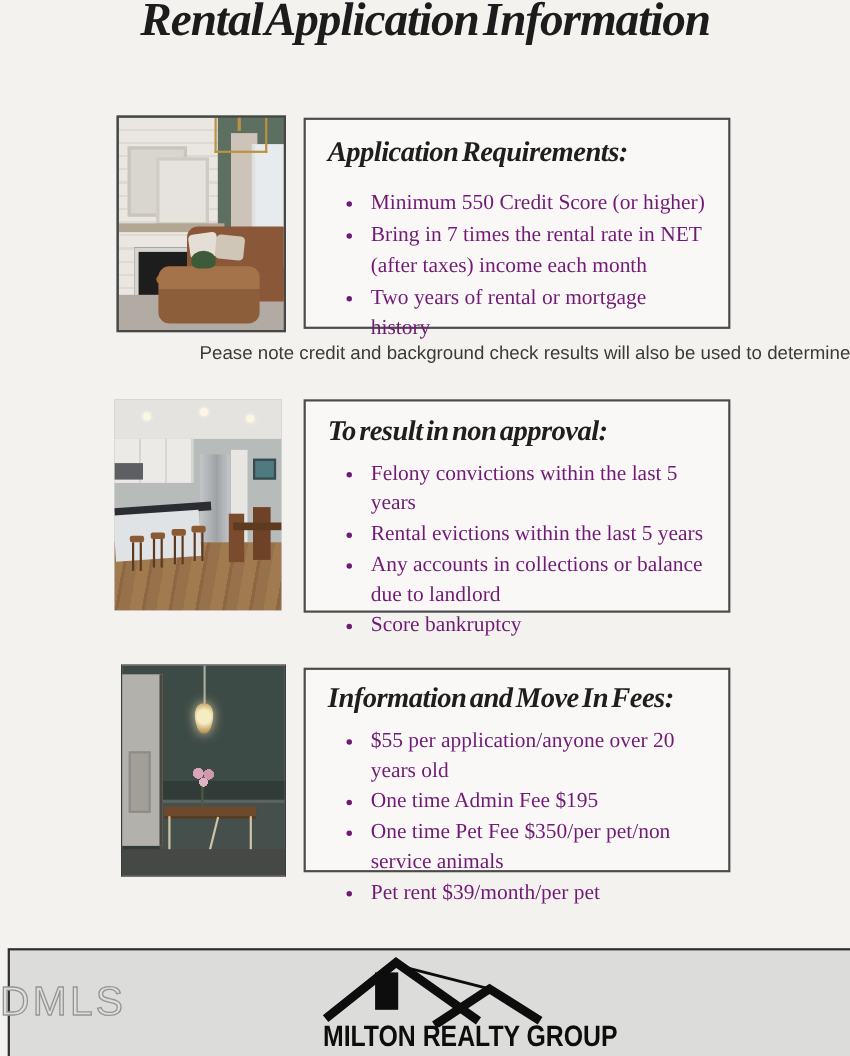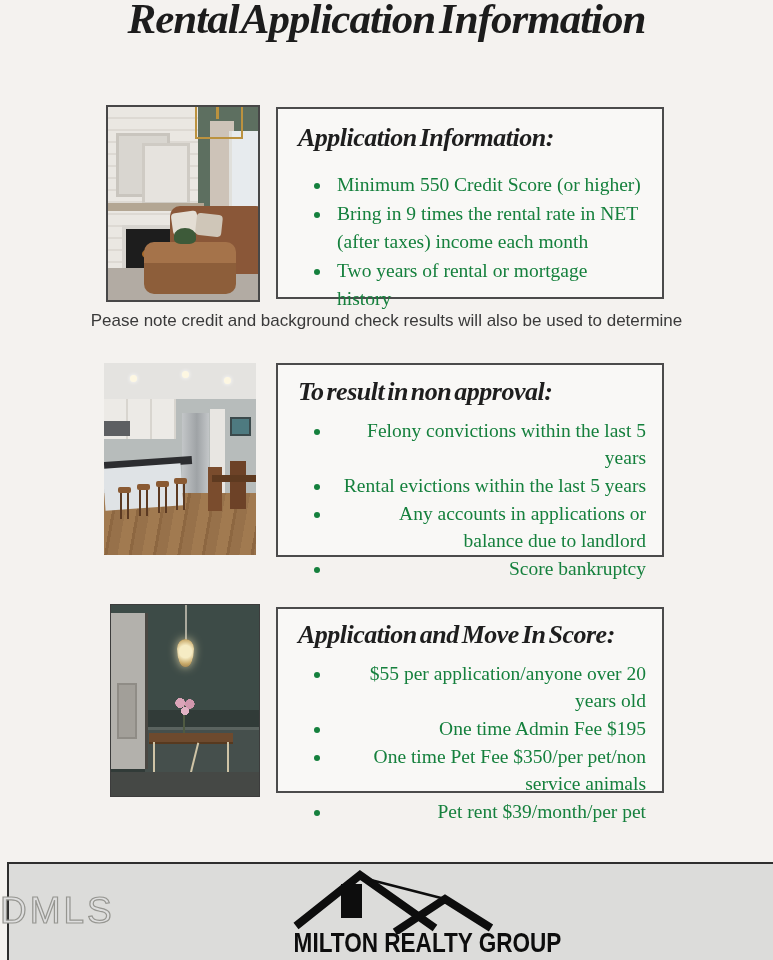--- a/index.html
+++ b/index.html
@@ -22,29 +22,29 @@
   }
   .card h2{
     margin:0;color:#1e1e1e;
     font:italic 600 26px/34px "Liberation Serif", serif;
     word-spacing:-3px;letter-spacing:-0.5px;
   }
   .card ul{margin:16px 0 0;padding-left:34px;list-style:disc;}
   .card.tight ul{margin-top:8px;}
   .card li{
     font:19.5px/28px "Liberation Serif", serif;
-    color:#15803d;padding-left:5px;margin-bottom:1px;
-  }
-  .card.tight li{line-height:27px;text-align:right;}
+    color:#701a75;padding-left:5px;margin-bottom:1px;
+  }
+  .card.tight li{line-height:27px;}
   #card1{left:276px;top:107px;width:388px;height:192px;}
   #card2{left:276px;top:363px;width:388px;height:194px;padding-top:10px;}
   #card3{left:276px;top:607px;width:388px;height:186px;padding-top:9px;}
   
   .note{
-    position:absolute;top:309px;left:0;width:100%;text-align:center;
+    position:absolute;top:309px;left:0;width:100%;text-align:right;
     font:17px/23px "Liberation Sans", sans-serif;color:#3a3a3a;
   }
   
   .photo{position:absolute;overflow:hidden;}
   .photo *{position:absolute;}
   #photo1{left:106px;top:105px;width:150px;height:193px;border:2px solid #474747;background:#5d6f60;}
   .p1-brick{left:0;top:0;width:60%;height:100%;
     background:repeating-linear-gradient(180deg,#eae7e2 0 10px,#ddd9d3 10px 12px);}
   .p1-art1{left:8px;top:26px;width:48px;height:58px;background:#d9d6d0;border:3px solid #c9c5be;}
   .p1-art2{left:34px;top:36px;width:42px;height:56px;background:#e6e3de;border:3px solid #cfcbc4;}
@@ -135,24 +135,24 @@
   <div class="p1-chand"></div>
   <div class="p1-rug"></div>
   <div class="p1-sofa"></div>
   <div class="p1-pillow1"></div>
   <div class="p1-pillow2"></div>
   <div class="p1-table"></div>
   <div class="p1-plant"></div>
 </div>
 
 <div class="card" id="card1">
-  <h2>Application Information:</h2>
+  <h2>Application Requirements:</h2>
   <ul>
     <li>Minimum 550 Credit Score (or higher)</li>
-    <li>Bring in 9 times the rental rate in NET (after taxes) income each month</li>
+    <li>Bring in 7 times the rental rate in NET (after taxes) income each month</li>
     <li>Two years of rental or mortgage history</li>
   </ul>
 </div>
 
 <div class="note">
   <div>Pease note credit and background check results will also be used to determine</div>
 </div>
 
 <div class="photo" id="photo2">
   <div class="p2-ceiling"></div>
@@ -174,21 +174,21 @@
   <div class="p2-chair1"></div>
   <div class="p2-chair2"></div>
   <div class="p2-tabletop"></div>
 </div>
 
 <div class="card tight" id="card2">
   <h2>To result in non approval:</h2>
   <ul>
     <li>Felony convictions within the last 5 years</li>
     <li>Rental evictions within the last 5 years</li>
-    <li>Any accounts in applications or balance due to landlord</li>
+    <li>Any accounts in collections or balance due to landlord</li>
     <li>Score bankruptcy</li>
   </ul>
 </div>
 
 <div class="photo" id="photo3">
   <div class="p3-wainscot"></div>
   <div class="p3-rail"></div>
   <div class="p3-wall"></div>
   <div class="p3-panel"></div>
   <div class="p3-cord"></div>
@@ -197,21 +197,21 @@
   <div class="p3-orchid"></div>
   <div class="p3-tabletop"></div>
   <div class="p3-leg1"></div>
   <div class="p3-leg2"></div>
   <div class="p3-leg3"></div>
   <div class="p3-shelf"></div>
   <div class="p3-floor"></div>
 </div>
 
 <div class="card tight" id="card3">
-  <h2>Application and Move In Score:</h2>
+  <h2>Information and Move In Fees:</h2>
   <ul>
     <li>$55 per application/anyone over 20 years old</li>
     <li>One time Admin Fee $195</li>
     <li>One time Pet Fee $350/per pet/non service animals</li>
     <li>Pet rent $39/month/per pet</li>
   </ul>
 </div>
 
 <div class="footer">
   <div class="watermark">DMLS</div>

